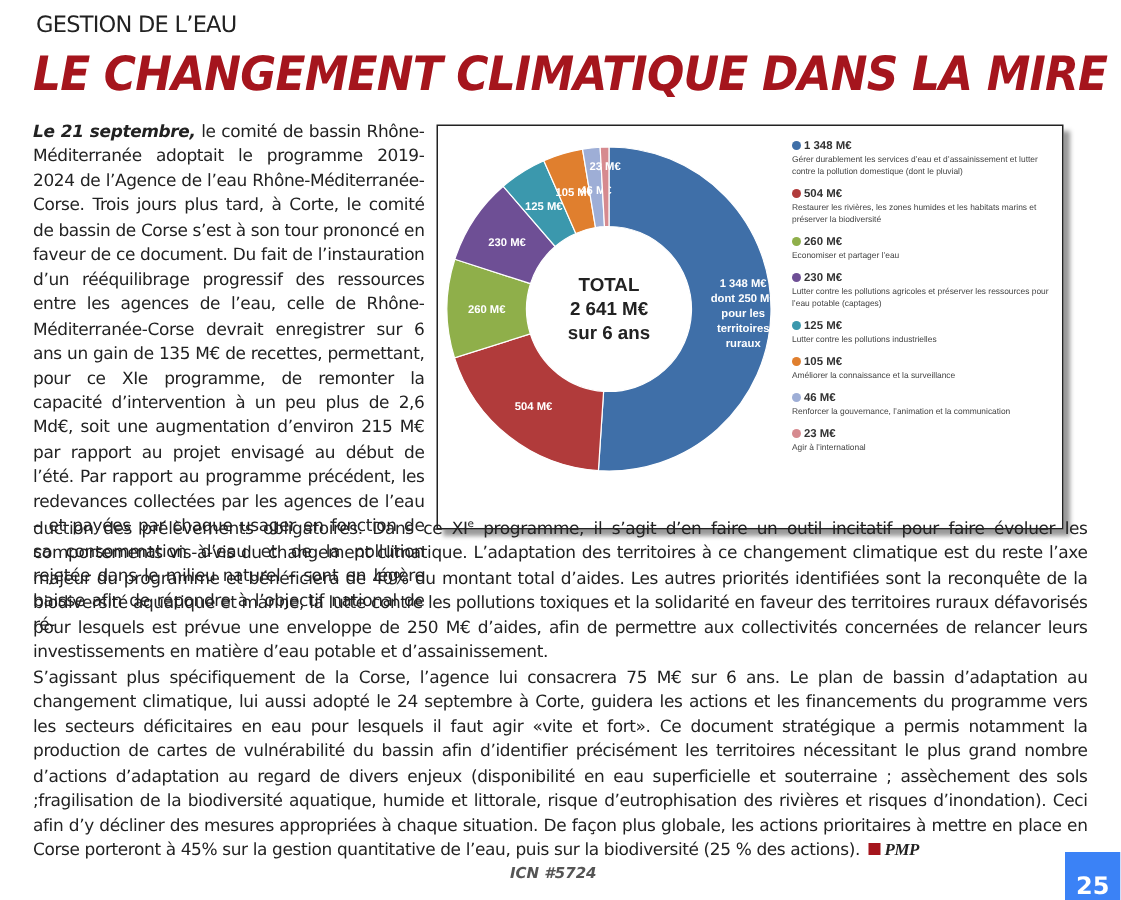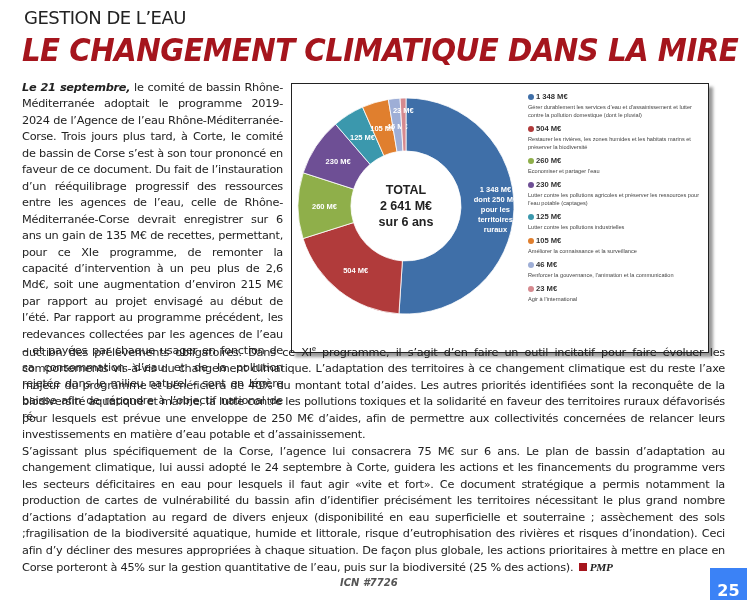--- a/index.html
+++ b/index.html
@@ -1,18 +1,18 @@
 <!DOCTYPE html>
 <html><head>
 <meta charset="utf-8">
 <style>
   html, body { margin:0; padding:0; background:#fff; }
   body { width:747px; height:600px; position:relative; overflow:hidden;
          font-family:"DejaVu Sans", sans-serif; color:#222; }
-  .rubric { position:absolute; left:24px; top:7px; font-size:18px; letter-spacing:-0.5px; color:#222; }
+  .rubric { position:absolute; left:24px; top:7px; font-size:15px; letter-spacing:-0.5px; color:#222; }
   .headline { position:absolute; left:22px; top:32px; font-family:"DejaVu Sans", sans-serif;
               font-weight:bold; font-style:italic; font-size:31.5px; color:#a5151d;
               letter-spacing:-0.6px; white-space:nowrap; transform:scaleX(0.93); transform-origin:left; }
   .col { position:absolute; left:22px; top:80px; width:261px; font-size:11.3px; line-height:16.45px;
          text-align:justify; letter-spacing:-0.25px; hyphens:none; }
   .col b i, .lead { font-weight:bold; font-style:italic; }
   .full { position:absolute; left:22px; width:703px; font-size:11.3px; line-height:16.45px;
           text-align:justify; letter-spacing:-0.25px; }
   .figure { position:absolute; left:291px; top:83px; width:416px; height:268px;
             border:1.5px solid #222; background:#fff; box-shadow:4px 4px 3px #999; }
@@ -114,14 +114,14 @@
         </div>
         <div class="leg-desc">Agir à l’international</div>
       </div>
     </div>
 </div>
 
 <div class="full" style="top:345px;"><span>duction des prélèvements obligatoires. Dans ce XI</span><sup>e</sup><span> programme, il s’agit d’en faire un outil incitatif pour faire évoluer les comportements vis-à-vis du changement climatique. L’adaptation des territoires à ce changement climatique est du reste l’axe majeur du programme et bénéficiera de 40% du montant total d’aides. Les autres priorités identifiées sont la reconquête de la biodiversité aquatique et marine, la lutte contre les pollutions toxiques et la solidarité en faveur des territoires ruraux défavorisés pour lesquels est prévue une enveloppe de 250 M€ d’aides, afin de permettre aux collectivités concernées de relancer leurs investissements en matière d’eau potable et d’assainissement.</span></div>
 
 <div class="full" style="top:444px;"><span>S’agissant plus spécifiquement de la Corse, l’agence lui consacrera 75 M€ sur 6 ans. Le plan de bassin d’adaptation au changement climatique, lui aussi adopté le 24 septembre à Corte, guidera les actions et les financements du programme vers les secteurs déficitaires en eau pour lesquels il faut agir «vite et fort». Ce document stratégique a permis notamment la production de cartes de vulnérabilité du bassin afin d’identifier précisément les territoires nécessitant le plus grand nombre d’actions d’adaptation au regard de divers enjeux (disponibilité en eau superficielle et souterraine ; assèchement des sols ;fragilisation de la biodiversité aquatique, humide et littorale, risque d’eutrophisation des rivières et risques d’inondation). Ceci afin d’y décliner des mesures appropriées à chaque situation. De façon plus globale, les actions prioritaires à mettre en place en Corse porteront à 45% sur la gestion quantitative de l’eau, puis sur la biodiversité (25 % des actions).</span> <span class="sq"></span><span class="sig">PMP</span></div>
 
-<div class="footer-mag">ICN #7726</div>
+<div class="footer-mag">ICN #5724</div>
 <div class="pagenum">25</div>
 
 </body></html>

